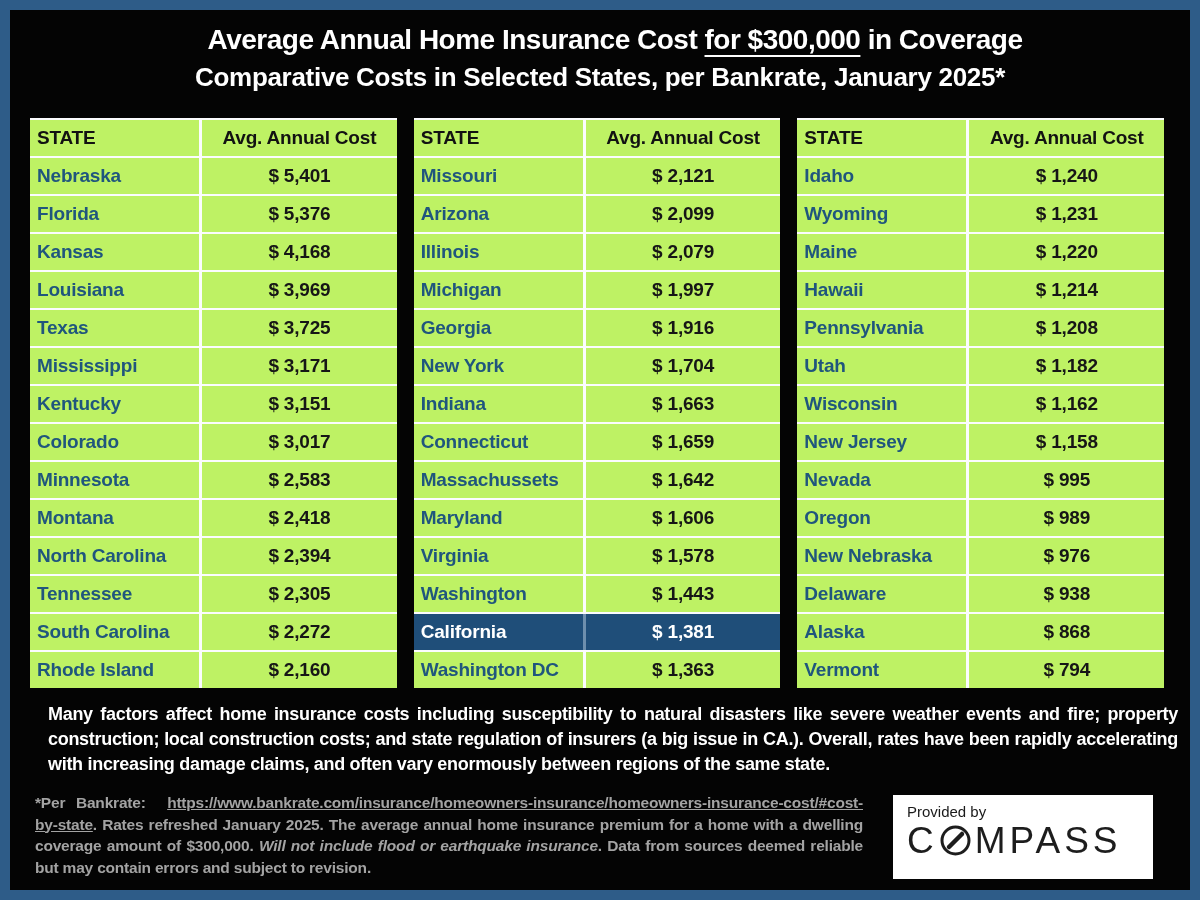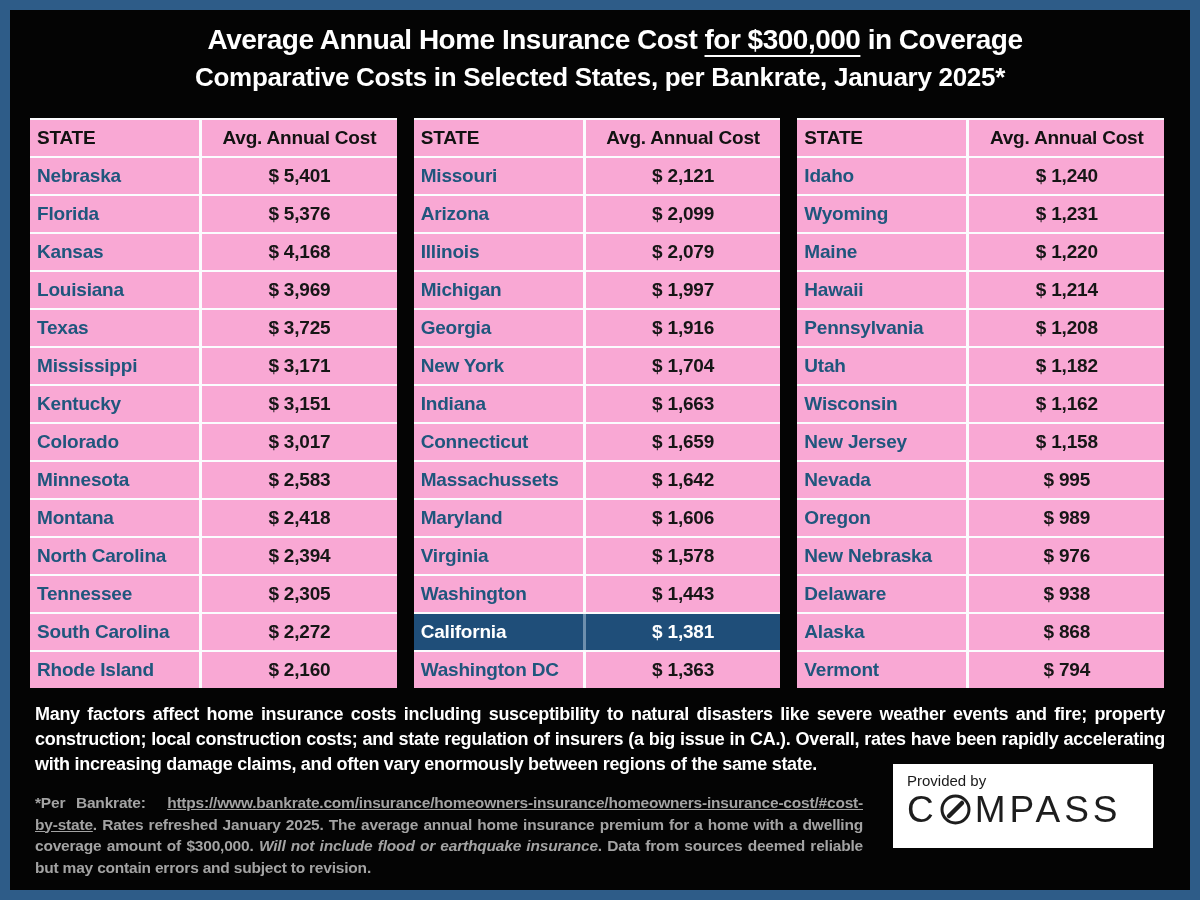--- a/index.html
+++ b/index.html
@@ -18,46 +18,46 @@
   .title .u { text-decoration:underline; text-underline-offset:6px; text-decoration-thickness:2px; }
   .subtitle {
     position:absolute; top:62px; left:0; width:100%;
     text-align:center; color:#fff; font-size:26px; font-weight:bold; letter-spacing:-0.3px;
   }
   .tables {
     position:absolute; top:118px; left:30px; width:1134px; height:570px;
     display:flex; gap:17px;
   }
   .table {
-    flex:1; background:#f9a8d4; display:flex; flex-direction:column;
+    flex:1; background:#bef264; display:flex; flex-direction:column;
     border-top:2px solid #FBFCFE;
   }
   .trow { flex:1; display:flex; min-height:0; }
   .trow:not(:last-child){ border-bottom:2px solid #FBFCFE; }
   .cell { display:flex; align-items:center; font-size:19px; font-weight:bold; letter-spacing:-0.2px; }
   .cell.state { width:46.5%; padding-left:7px; box-sizing:border-box; color:#20567D; }
   .cell.cost  { width:53.5%; border-left:3px solid #FBFCFE; justify-content:center; color:#161616; }
   .thead .cell.state, .thead .cell.cost { color:#121212; }
   .trow.hl { background:#1F4E79; }
   .trow.hl .cell.state, .trow.hl .cell.cost { color:#FFFFFF; }
   .trow.hl .cell.cost { border-left-color:#6E8FAD; }
   .notes {
-    position:absolute; top:702px; left:35px; width:1130px; margin:0;
+    position:absolute; top:702px; left:48px; width:1130px; margin:0;
     color:#fff; font-size:18px; font-weight:bold; line-height:25px;
     text-align:justify; letter-spacing:-0.3px;
   }
   .footnote {
     position:absolute; top:792px; left:35px; width:828px; margin:0;
     color:#a3a3a3; font-size:15.5px; font-weight:bold; line-height:21.5px;
     text-align:justify; letter-spacing:-0.2px; word-wrap:break-word;
   }
   .footnote .link { text-decoration:underline; cursor:pointer; }
   .footnote .it { font-style:italic; }
   .logo-box {
-    position:absolute; top:764px; left:893px; width:260px; height:84px;
+    position:absolute; top:795px; left:893px; width:260px; height:84px;
     background:#FFFFFF; box-sizing:border-box; padding:8px 12px 6px 14px;
   }
   .provided { color:#1a1a1a; font-size:15px; font-weight:normal; }
   .brand {
     display:flex; align-items:center; margin-top:2px;
     color:#1d1d1d; font-size:37px; letter-spacing:4px; font-weight:normal; line-height:1;
   }
   .o-icon { margin:0 3px 0 1px; }
 </style>
 </head>

